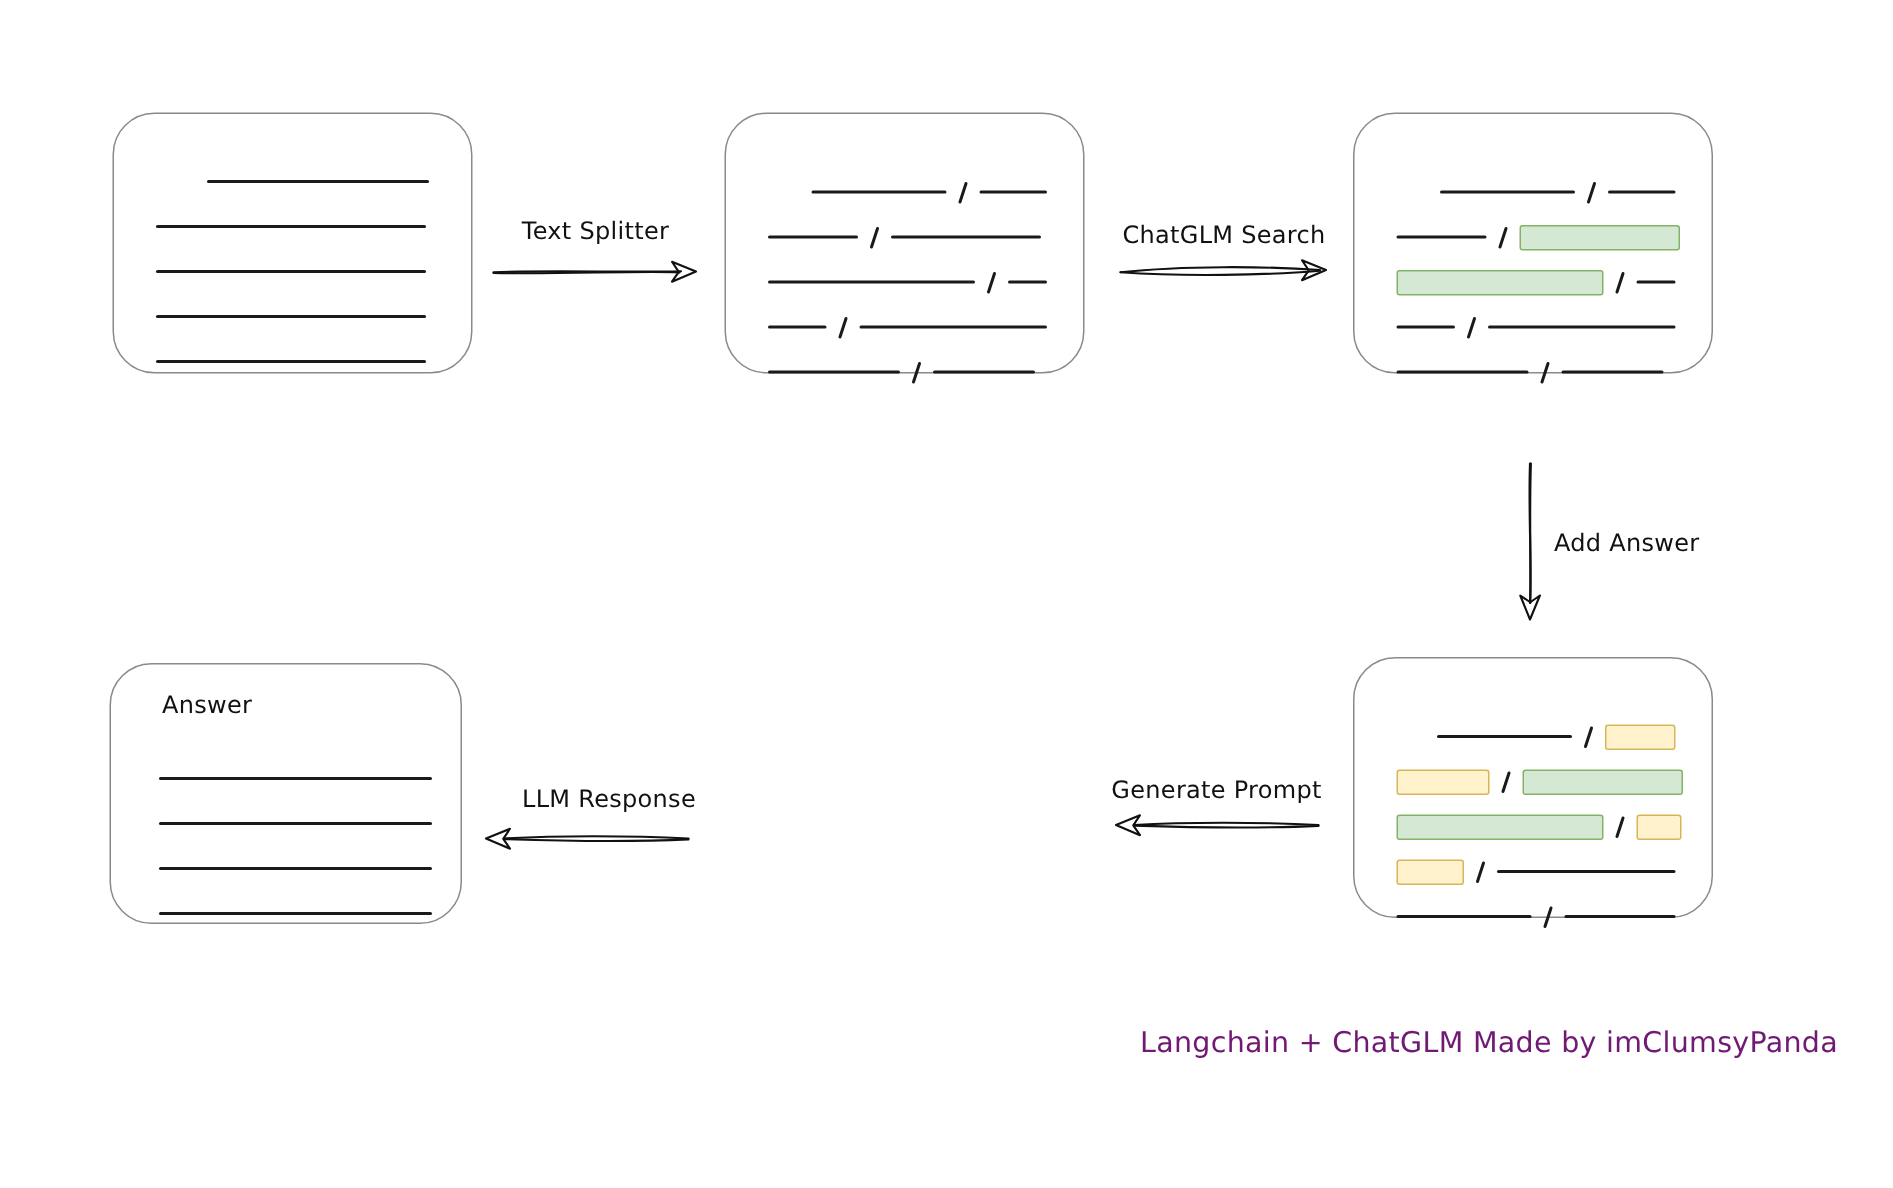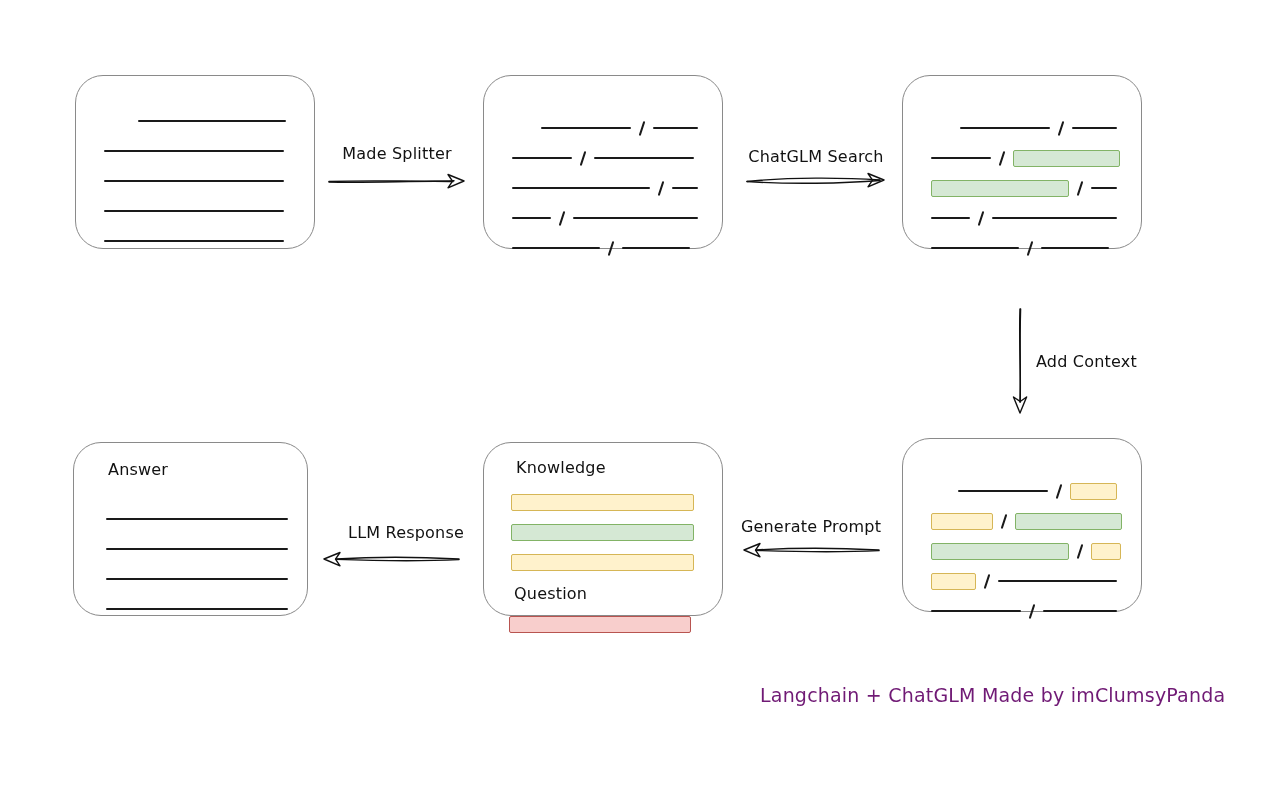--- a/index.html
+++ b/index.html
@@ -158,79 +158,59 @@
           <div class="seg-line" style="width: 119px;"></div>
         </div>
         <div class="row">
           <div class="seg-line" style="width: 90px;"></div>
           <div class="slash"></div>
           <div class="seg-line" style="width: 74px;"></div>
         </div>
       </div>
   </div>
 
-  <div class="box" id="box-prompt">
-    <div class="box-label">Knowledge</div>
-    <div class="bars">
-        <div class="row">
-          <div class="seg-rect c-yellow" style="width: 183px;"></div>
-        </div>
-        <div class="row">
-          <div class="seg-rect c-green" style="width: 183px;"></div>
-        </div>
-        <div class="row">
-          <div class="seg-rect c-yellow" style="width: 183px;"></div>
-        </div>
-      </div>
-    <div class="box-label q-label">Question</div>
-    <div class="q-bar">
-        <div class="row">
-          <div class="seg-rect c-red" style="width: 182px;"></div>
-        </div>
-      </div>
-  </div>
 
   <div class="box" id="box-answer">
     <div class="box-label">Answer</div>
     <div class="rows">
         <div class="row">
           <div class="seg-line" style="width: 182px;"></div>
         </div>
         <div class="row">
           <div class="seg-line" style="width: 182px;"></div>
         </div>
         <div class="row">
           <div class="seg-line" style="width: 182px;"></div>
         </div>
         <div class="row">
           <div class="seg-line" style="width: 182px;"></div>
         </div>
       </div>
   </div>
 
-  <div class="arrow-label" style="left:326px; top:144px; width:142px;">Made Splitter</div>
+  <div class="arrow-label" style="left:326px; top:144px; width:142px;">Text Splitter</div>
   <svg class="arrow-svg" style="left:326px; top:168px;" width="142" height="26" viewBox="0 0 142 26">
     <path d="M3 13.5 C 42 12, 95 13.8, 128 12.8"></path>
     <path d="M3 14 C 48 15, 98 12.4, 127 13.6"></path>
     <path d="M122 6.5 L138 13 L122 19.8 L126.5 13.2 Z"></path>
   </svg>
 
   <div class="arrow-label" style="left:742px; top:147px; width:148px;">ChatGLM Search</div>
   <svg class="arrow-svg" style="left:744px; top:167px;" width="145" height="26" viewBox="0 0 145 26">
     <path d="M3 14.5 C 45 10, 100 10.5, 136 13"></path>
     <path d="M3 14.5 C 45 17.5, 100 16.5, 136 13.5"></path>
     <path d="M124 6.5 L140 13 L124 19.8 L128.5 13.2 Z"></path>
   </svg>
 
   <svg class="arrow-svg" style="left:1007px; top:306px;" width="26" height="112" viewBox="0 0 26 112">
     <path d="M13 3 C 11.8 35, 14.2 65, 13 96"></path>
     <path d="M13.6 3 C 12.4 40, 13.8 70, 13.2 96"></path>
     <path d="M6.5 91 L13 107 L19.6 91 L13.2 95.5 Z"></path>
   </svg>
-  <div class="arrow-label" style="left:1036px; top:352px; text-align:left;">Add Context</div>
+  <div class="arrow-label" style="left:1036px; top:352px; text-align:left;">Add Answer</div>
 
   <div class="arrow-label" style="left:736px; top:517px; width:150px;">Generate Prompt</div>
   <svg class="arrow-svg" style="left:740px; top:537px;" width="142" height="26" viewBox="0 0 142 26">
     <path d="M139 13 C 100 11, 50 11, 16 13"></path>
     <path d="M139 13.6 C 100 15.4, 52 14.6, 16 13.4"></path>
     <path d="M20 6.5 L4 13 L20 19.8 L15.5 13.2 Z"></path>
   </svg>
 
   <div class="arrow-label" style="left:336px; top:523px; width:140px;">LLM Response</div>
   <svg class="arrow-svg" style="left:320px; top:546px;" width="142" height="26" viewBox="0 0 142 26">

